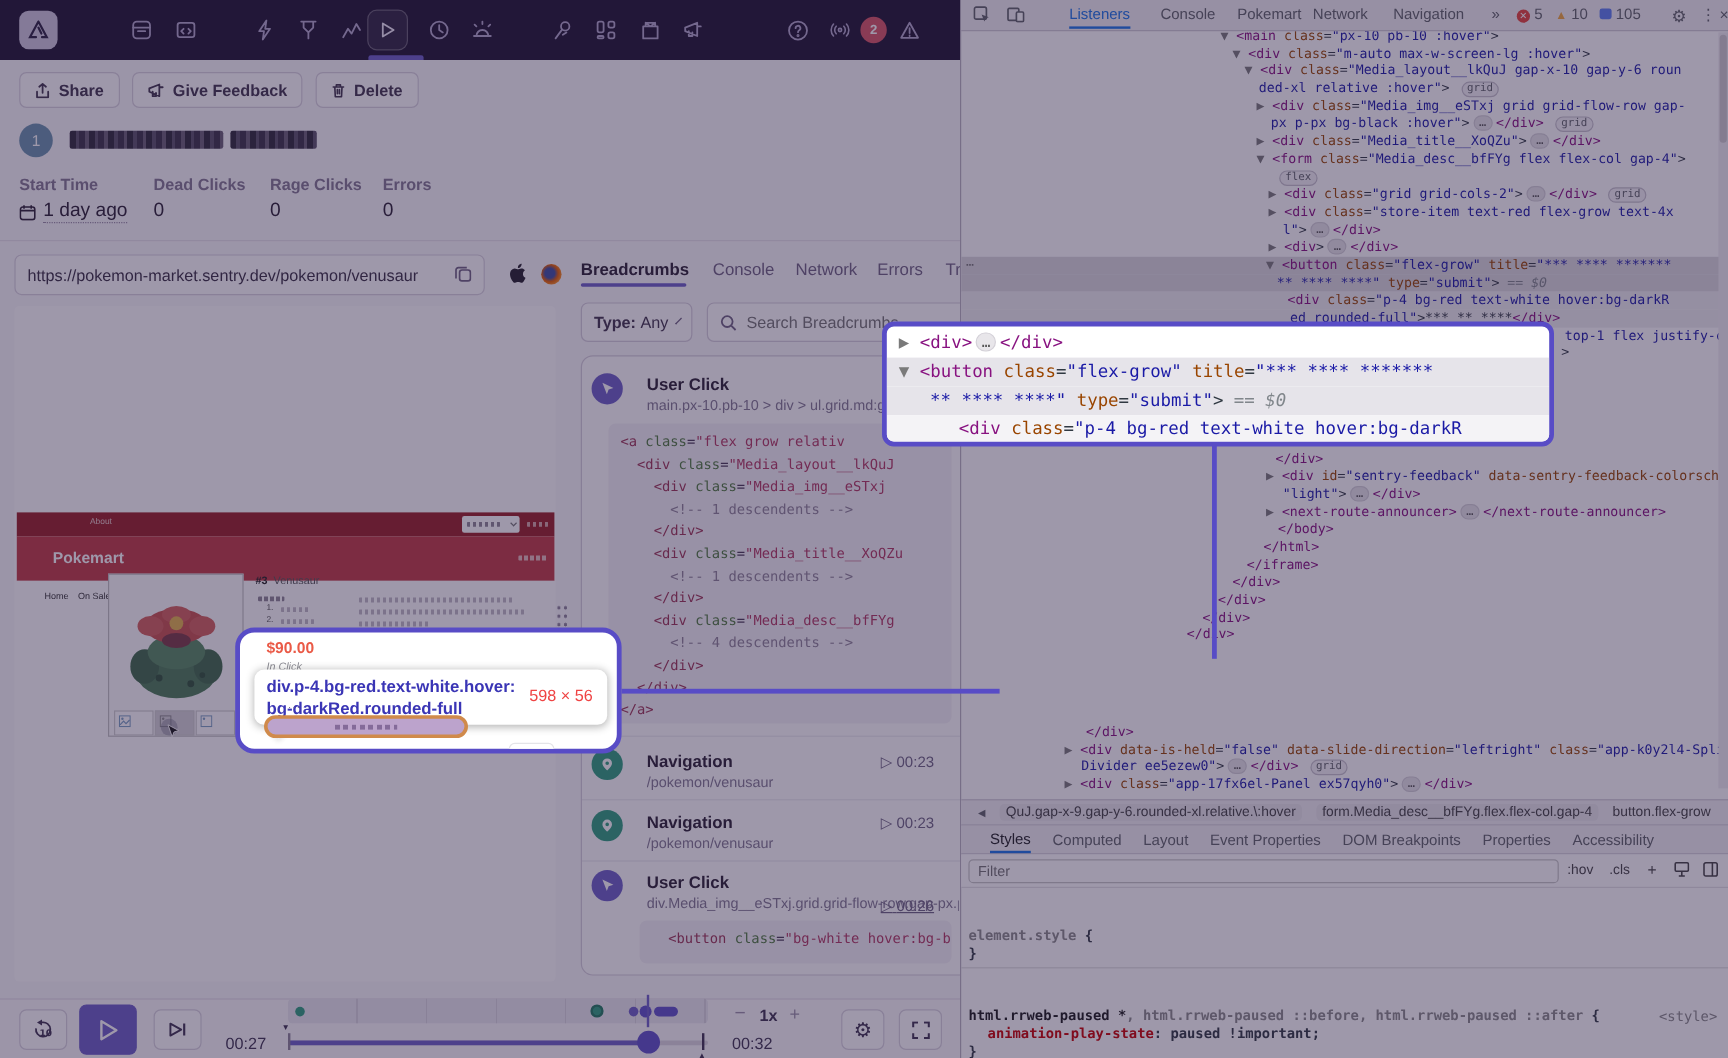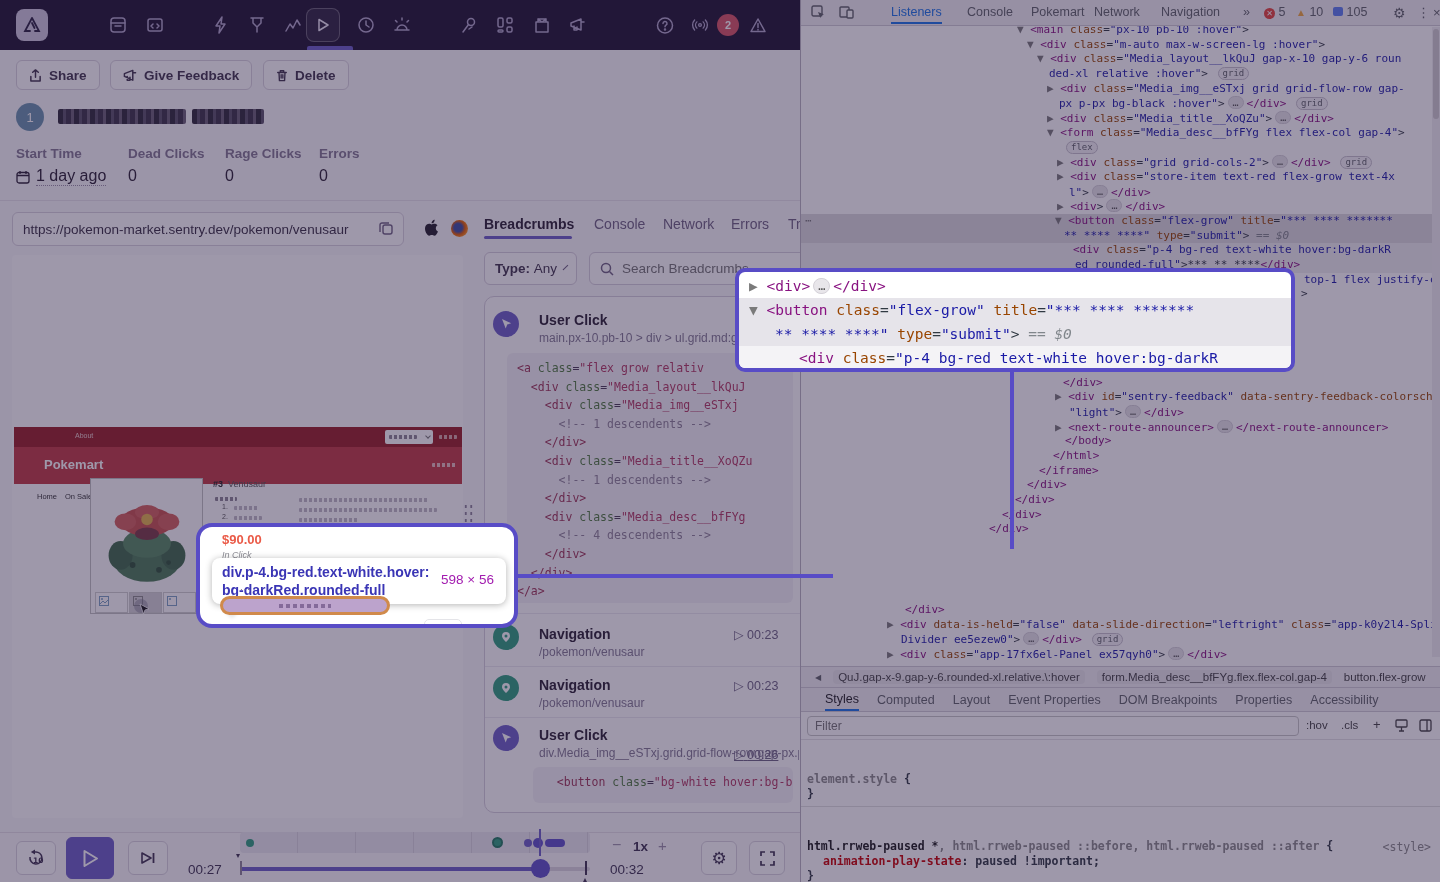--- a/index.html
+++ b/index.html
@@ -115,21 +115,21 @@
                font-family:"DejaVu Sans Mono", monospace; font-size:14.5px; white-space:pre; padding-top:2px; }
   .callout-a .cl { height:24px; line-height:24px; position:relative; }
   .callout-a .bg-sel { background:#e6e4ea; }
   .callout-a .bg-sel2 { background:#f4f3f6; }
   .callout-a .chip-el { font-size:12px; line-height:14px; border-radius:9px; }
   .callout-b { left:196px; top:523px; width:322px; height:105px; border-radius:16px; }
   .price { position:absolute; left:22px; top:5px; font-size:13px; font-weight:bold; color:#ea5a47; }
   .stock { position:absolute; left:22px; top:23px; font-size:9px; font-style:italic; color:#8d8d95; }
   .tipcard { position:absolute; left:12px; top:31px; width:294px; height:46px; background:#fff; border-radius:8px; box-shadow:0 1px 7px rgba(0,0,0,.30); padding:5px 10px; }
   .tipsel { width:208px; font-size:14px; line-height:18px; font-weight:bold; color:#3a35b5; word-break:break-all; }
-  .tipdims { position:absolute; right:12px; top:14px; font-size:13.5px; color:#a21caf;text-align:center; }
+  .tipdims { position:absolute; right:12px; top:14px; font-size:13.5px; color:#ef4444;text-align:center; }
   .tipnotch { position:absolute; left:26px; top:74px; width:12px; height:12px; background:#fff; transform:rotate(45deg); box-shadow:2px 2px 4px rgba(0,0,0,.12); }
   .hl-btn { position:absolute; left:20px; top:69px; width:170px; height:19px; border:3px solid #d08a4b; border-radius:10px; background:#bca3cc; }
   .hl-btn i { position:absolute; left:50%; top:5px; transform:translateX(-50%); width:52px; height:4px;
               background:repeating-linear-gradient(90deg, rgba(86,60,112,.55) 0 4px, transparent 4px 7px); }
   .mini-dots { position:absolute; left:40px; top:58px; font-size:8px; color:#6b5d79; letter-spacing:1px; }
   .white-chip { position:absolute; left:224px; top:92px; width:38px; height:18px; background:#fff; border:1px solid #e4e4e8; border-radius:5px; }
   .pill-annot { position:absolute; left:833px; top:545px; width:360px; height:63px; border-radius:32px; z-index:50;
                 background:#6C5ED9; border:4px solid #9A8FEF; color:#fff; display:flex; align-items:center; justify-content:center;
                 font-family:"DejaVu Sans Mono", monospace; font-size:23px; letter-spacing:1px; }
 </style>

